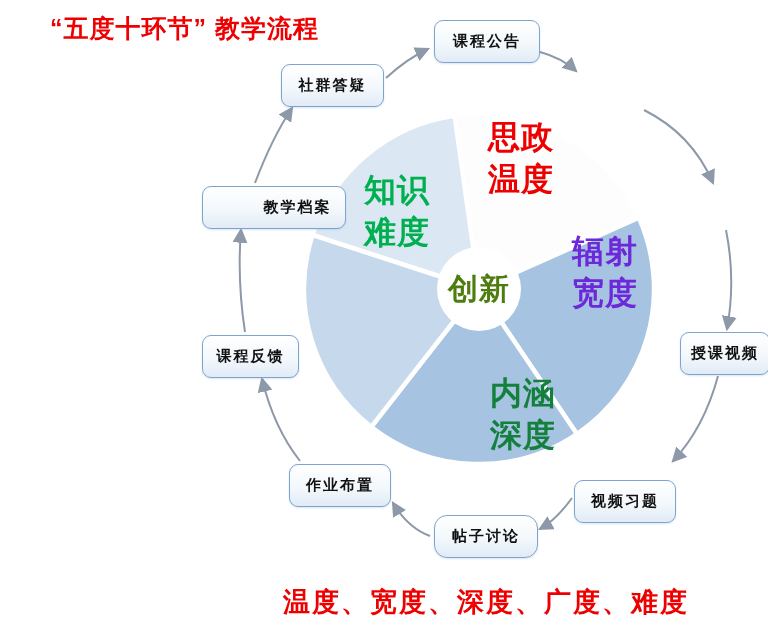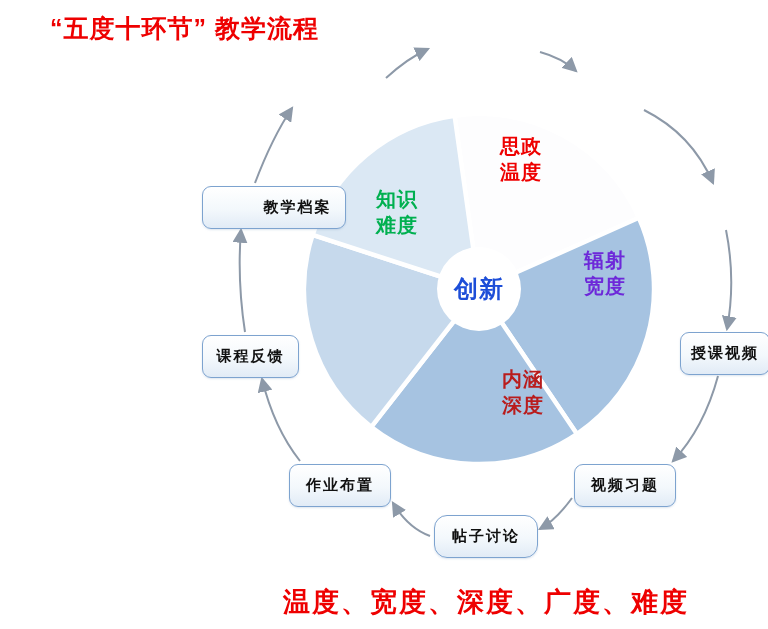--- a/index.html
+++ b/index.html
@@ -15,25 +15,25 @@
 
   .arrow{fill:none;stroke:#8d99a8;stroke-width:2;}
 
   .node{position:absolute;height:41px;border:1.6px solid #7da3cf;border-radius:9px;
         background:linear-gradient(180deg,#ffffff 0%,#f3f8fc 55%,#e1ebf6 100%);
         display:flex;align-items:center;justify-content:center;
         font-size:15px;font-weight:700;color:#111111;letter-spacing:2px;
         box-shadow:0 1px 2px rgba(120,150,190,.25);}
 
   .slice-label{position:absolute;transform:translate(-50%,-50%);
-        font-size:20px;font-weight:800;line-height:1.3;white-space:pre-line;
+        font-size:32px;font-weight:800;line-height:1.3;white-space:pre-line;
         text-align:center;letter-spacing:1px;}
 
   .center-label{position:absolute;transform:translate(-50%,-50%);
-        font-size:24px;font-weight:800;color:#1d4ed8;letter-spacing:1px;}
+        font-size:30px;font-weight:800;color:#4d7c0f;letter-spacing:1px;}
 
   .footer{position:absolute;left:150px;top:584px;width:620px;text-align:center;
         font-size:27px;font-weight:800;letter-spacing:2px;white-space:nowrap;}
 </style>
 </head>
 <body>
 
 <div class="stage">
 
   <div class="title" style="color: rgb(238, 0, 0);">“五度十环节” 教学流程</div>
@@ -65,40 +65,46 @@
       <path class="arrow" marker-end="url(#ah)" d="M274,461 Q248,428 236,379"></path>
       <path class="arrow" marker-end="url(#ah)" d="M219,332 Q211,280 215,230"></path>
       <path class="arrow" marker-end="url(#ah)" d="M229,183 Q246,138 266,108"></path>
     </g>
   </svg>
 
   <div class="slice-label" style="left: 495px; top: 159px; color: rgb(238, 0, 0);">思政
 温度</div>
   <div class="slice-label" style="left: 579px; top: 273px; color: #6d28d9;">辐射
 宽度</div>
-  <div class="slice-label" style="left: 497px; top: 392px; color: #b91c1c;">内涵
+  <div class="slice-label" style="left: 497px; top: 415px; color: #15803d;">内涵
 深度</div>
   <div class="slice-label" style="left: 371px; top: 212px; color: rgb(0, 176, 80);">知识
 难度</div>
   <div class="center-label" style="left:453px;top:289px;">创新</div>
 
+  <div class="node" style="left:408px;top:20px;width:104px;">
+      <span>课程公告</span>
+    </div>
   <div class="node" style="left:654px;top:332px;width:88px;">
       <span>授课视频</span>
     </div>
-  <div class="node" style="left:548px;top:464px;width:100px;">
+  <div class="node" style="left:548px;top:480px;width:100px;">
       <span>视频习题</span>
     </div>
   <div class="node" style="left:408px;top:515px;width:102px;border-radius:13px;">
       <span>帖子讨论</span>
     </div>
   <div class="node" style="left:263px;top:464px;width:100px;">
       <span>作业布置</span>
     </div>
   <div class="node" style="left:176px;top:335px;width:95px;">
       <span>课程反馈</span>
     </div>
   <div class="node" style="left:176px;top:186px;width:95px;padding-left:47px;">
       <span>教学档案</span>
     </div>
+  <div class="node" style="left:255px;top:64px;width:101px;">
+      <span>社群答疑</span>
+    </div>
 
   <div class="footer" style="color: rgb(238, 0, 0);">温度、宽度、深度、广度、难度</div>
 
 </div>
 
 </body></html>

